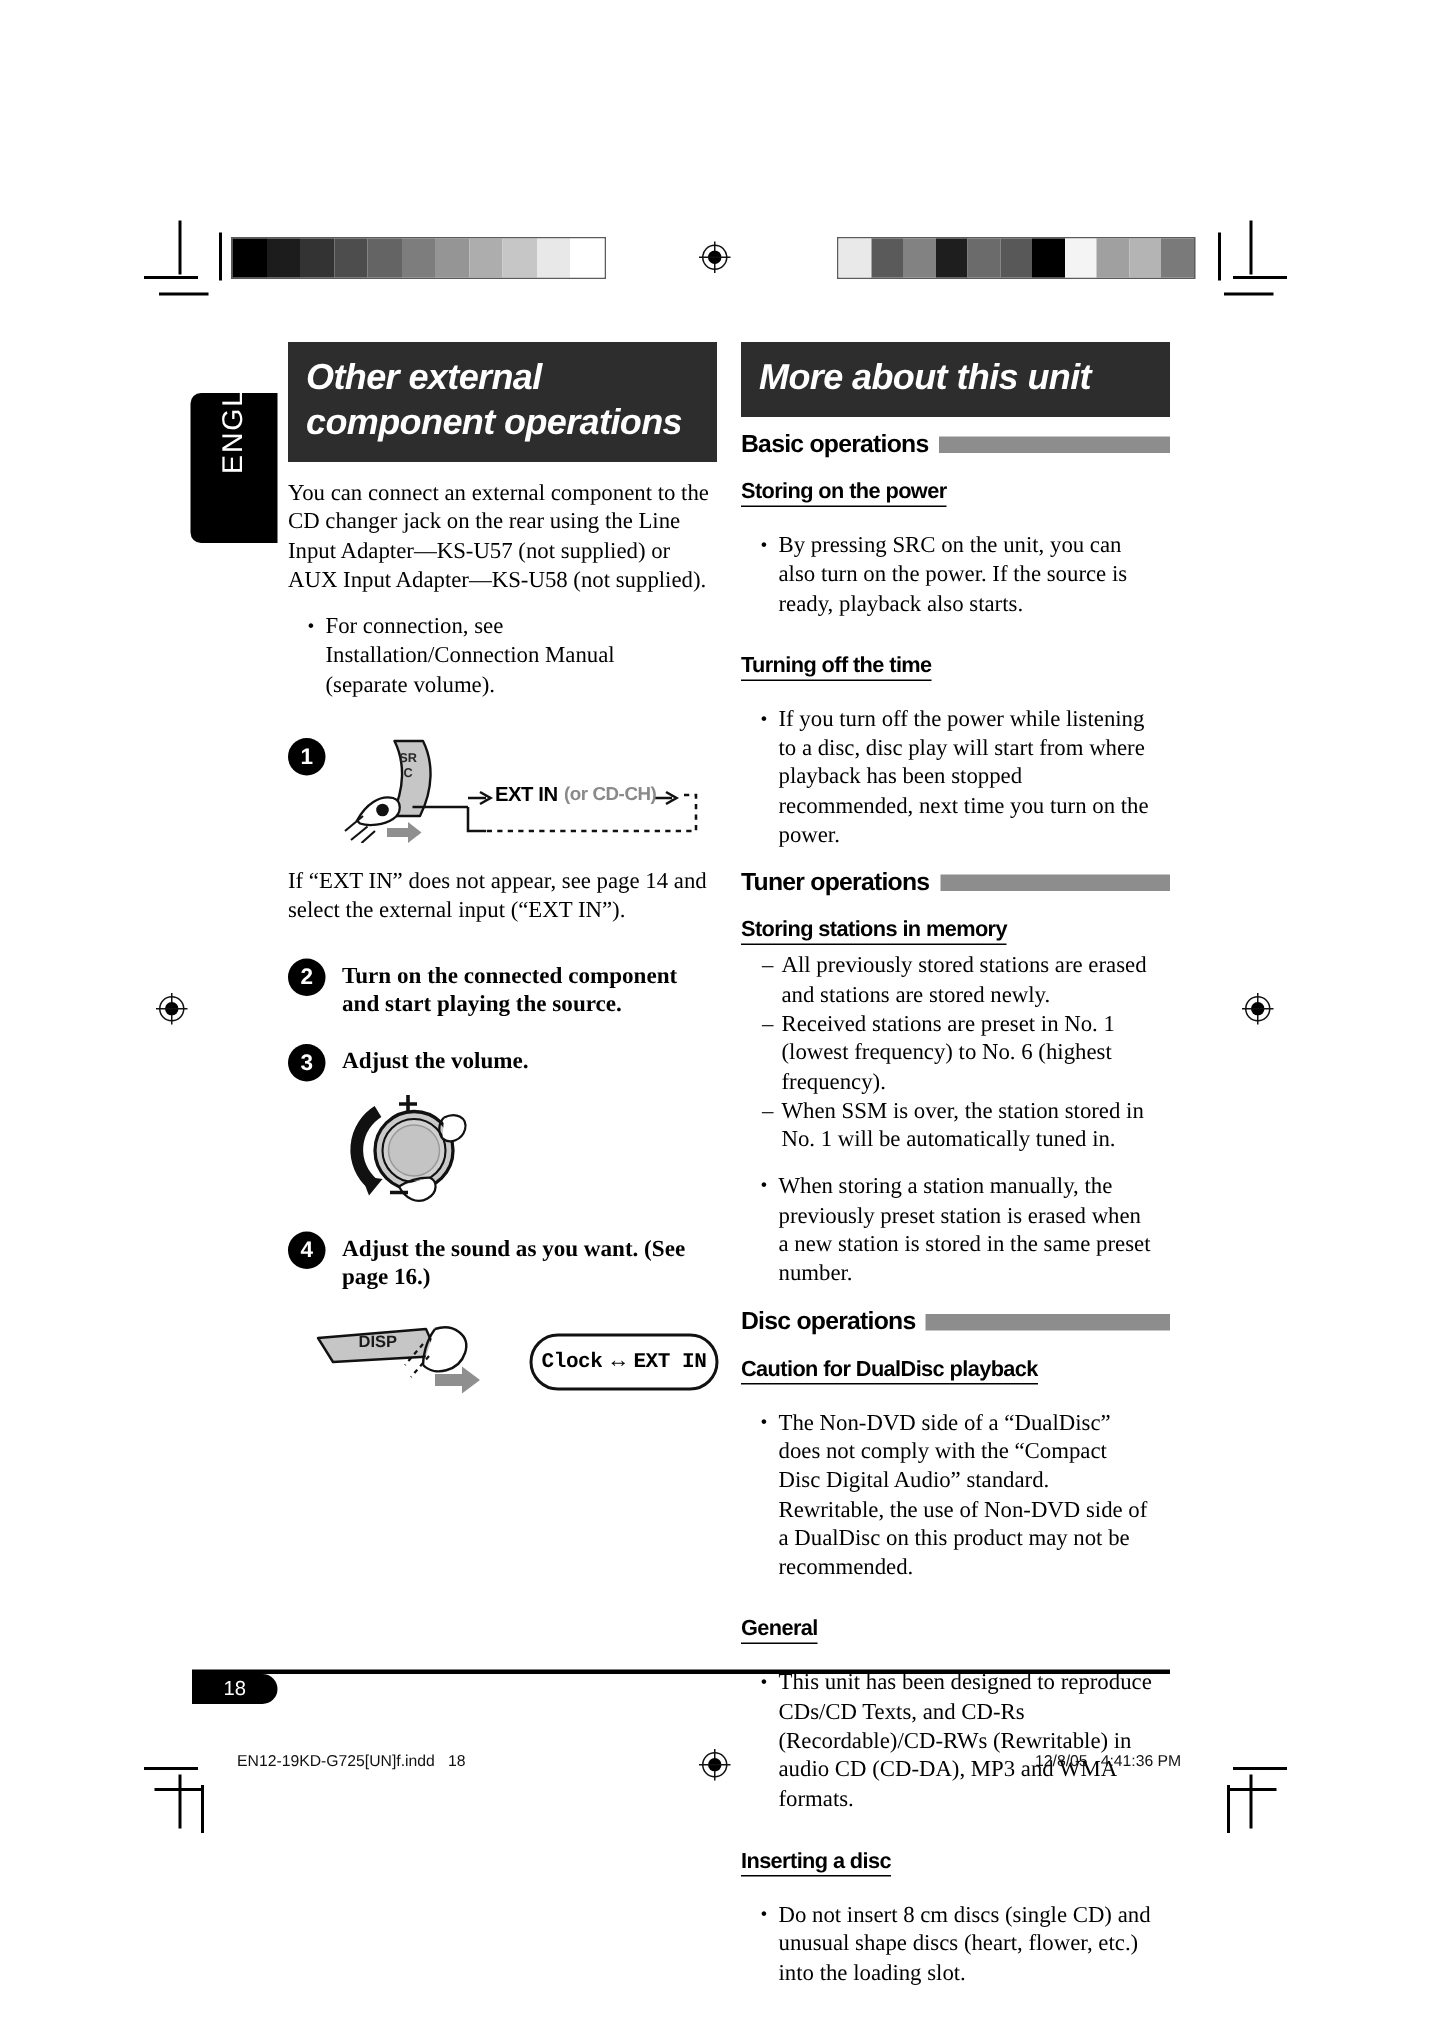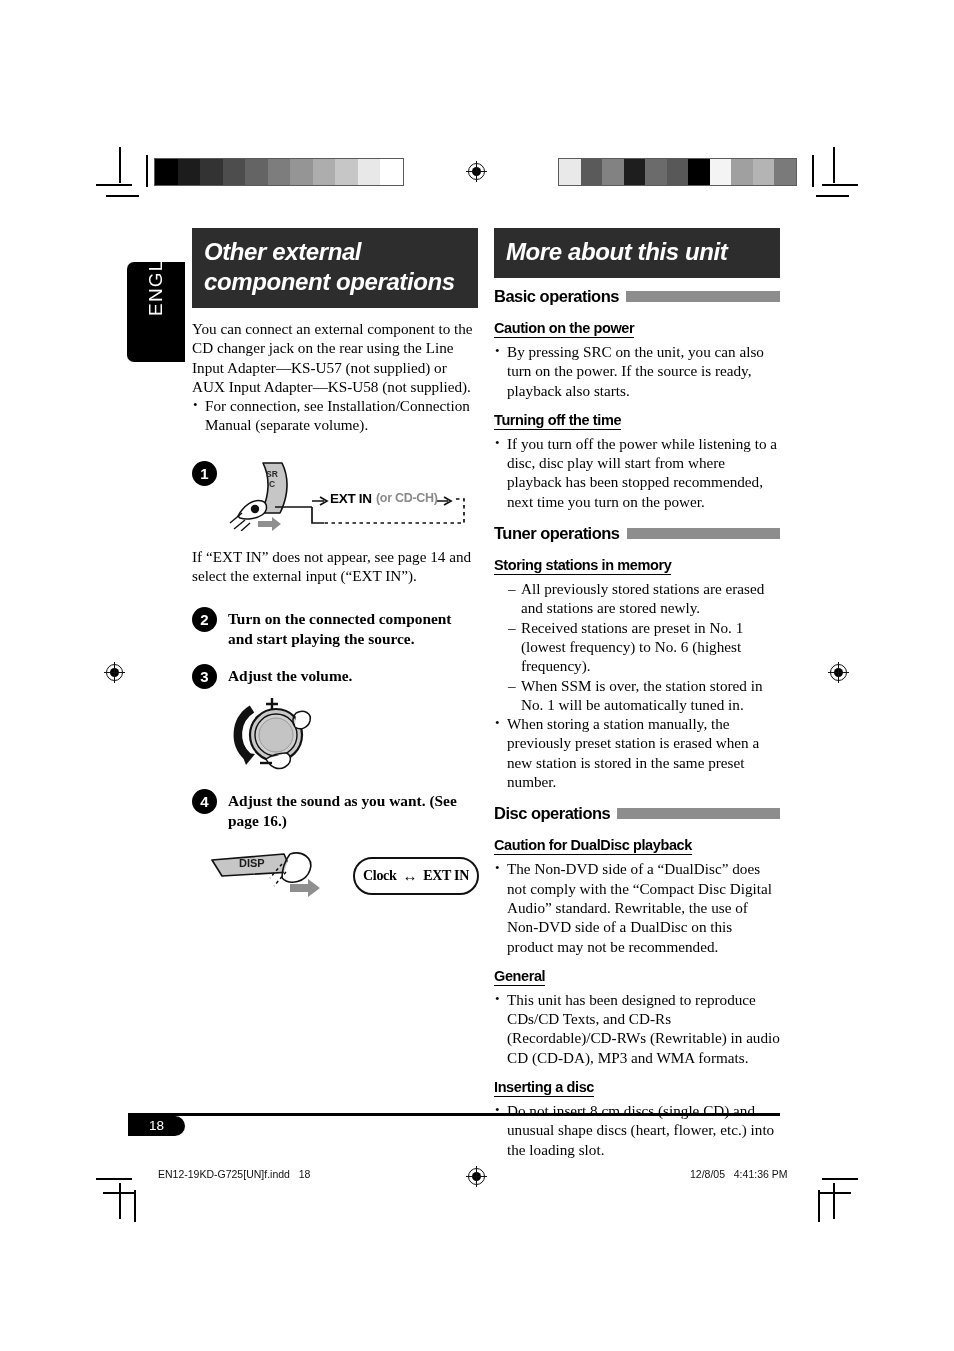--- a/index.html
+++ b/index.html
@@ -150,21 +150,21 @@
 
   p.body {
     font-size: 15.2px;
     line-height: 19.3px;
     margin: 0 0 0 0;
   }
   p.gap { margin-top: 16px; }
 
   ul.bul {
     list-style: none;
-    margin: 0;
+    margin: 12px;
     padding: 0;
   }
   ul.bul > li {
     font-size: 15.2px;
     line-height: 19.3px;
     padding-left: 13px;
     position: relative;
     margin-bottom: 0;
   }
   ul.bul > li::before {
@@ -408,40 +408,40 @@
       <path d="M86 10 C 80 18, 78 28, 78 34" fill="none" stroke="#111" stroke-width="1.6"></path>
 
       <path d="M78 20 L 66 34" stroke="#111" stroke-width="1.5" stroke-dasharray="3 3" fill="none"></path>
       <path d="M82 28 L 70 42" stroke="#111" stroke-width="1.5" stroke-dasharray="3 3" fill="none"></path>
 
       <path d="M86 40 L 104 40 L 104 35 L 116 44 L 104 53 L 104 48 L 86 48 Z" fill="#8f8f8f"></path>
 
       <rect x="150" y="14" width="124" height="36" rx="18" ry="18" fill="#fff" stroke="#111" stroke-width="2"></rect>
     </svg>
     <div style="position:absolute; left:35px; top:13px; font-family:'Liberation Sans',sans-serif; font-weight:bold; font-size:11px; color:#1a1a1a;">DISP</div>
-    <div style="position:absolute; left:150px; top:14px; width:124px; height:36px; display:flex; align-items:center; justify-content:center; gap:6px; font-family:Liberation Serif, serif; font-weight:bold; font-size:14px; letter-spacing:-0.3px;">
+    <div style="position:absolute; left:150px; top:14px; width:124px; height:36px; display:flex; align-items:center; justify-content:center; gap:6px; font-family:Liberation Mono, monospace; font-weight:bold; font-size:14px; letter-spacing:-0.3px;">
       <span>Clock</span>
       <span style="font-size:15px;">↔</span>
       <span>EXT IN</span>
     </div>
   </div>
 
 </div>
 
 <div class="col col-right">
 
   <div class="title-bar">More about this unit</div>
 
   
   <div class="sec-head" style="margin-top:9px;">
     <div class="label">Basic operations</div>
     <div class="bar"></div>
   </div>
 
-  <div class="sub-head">Caution on the power</div>
+  <div class="sub-head">Storing on the power</div>
   <ul class="bul">
     <li>By pressing SRC on the unit, you can also turn on the power. If the source is ready, playback also starts.</li>
   </ul>
 
   <div class="sub-head">Turning off the time</div>
   <ul class="bul">
     <li>If you turn off the power while listening to a disc, disc play will start from where playback has been stopped recommended, next time you turn on the power.</li>
   </ul>
 
   

